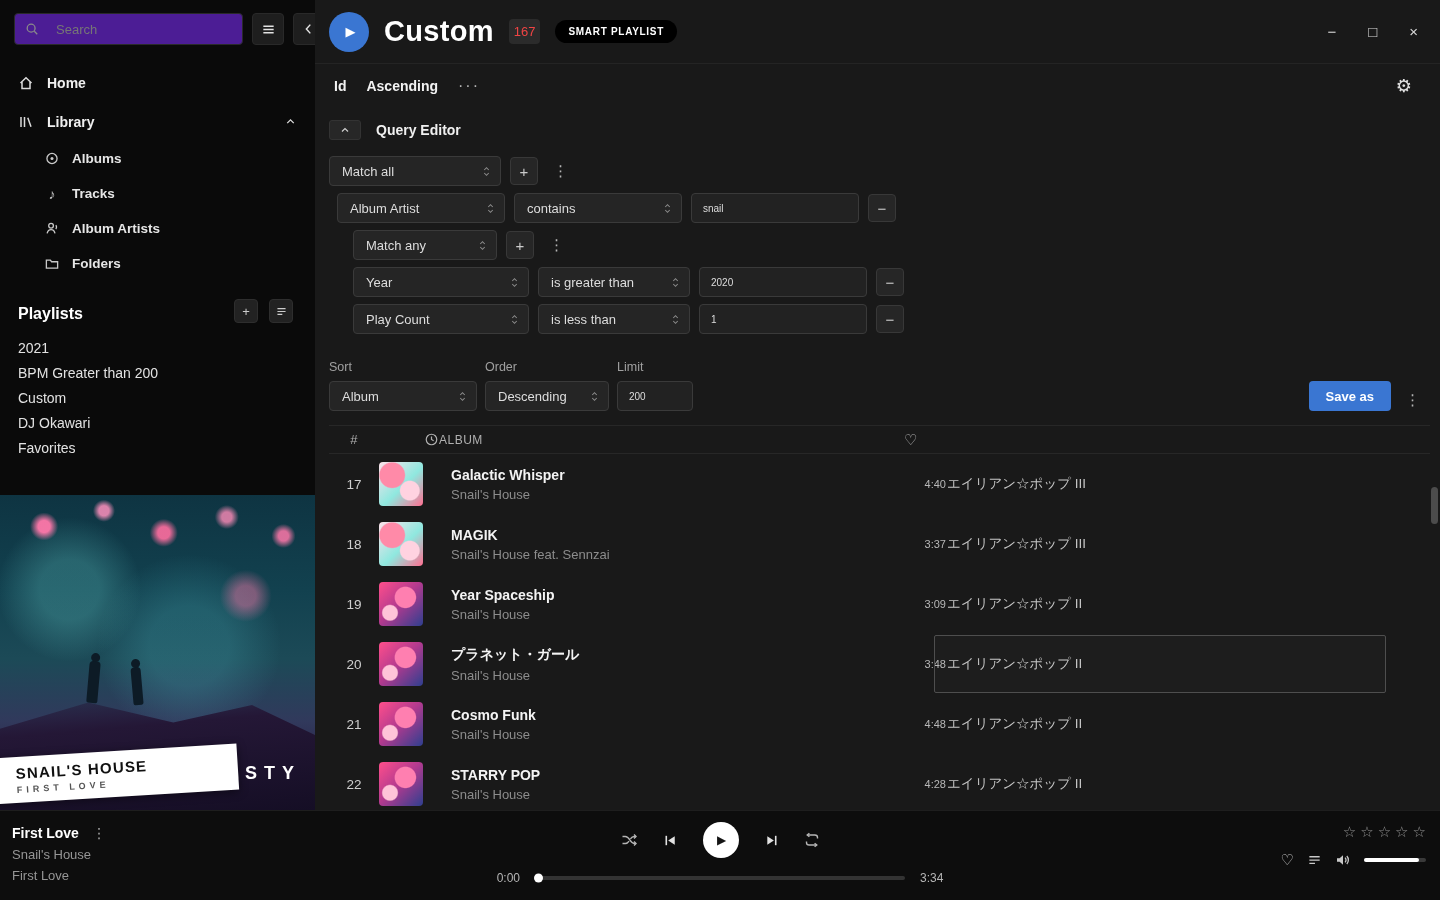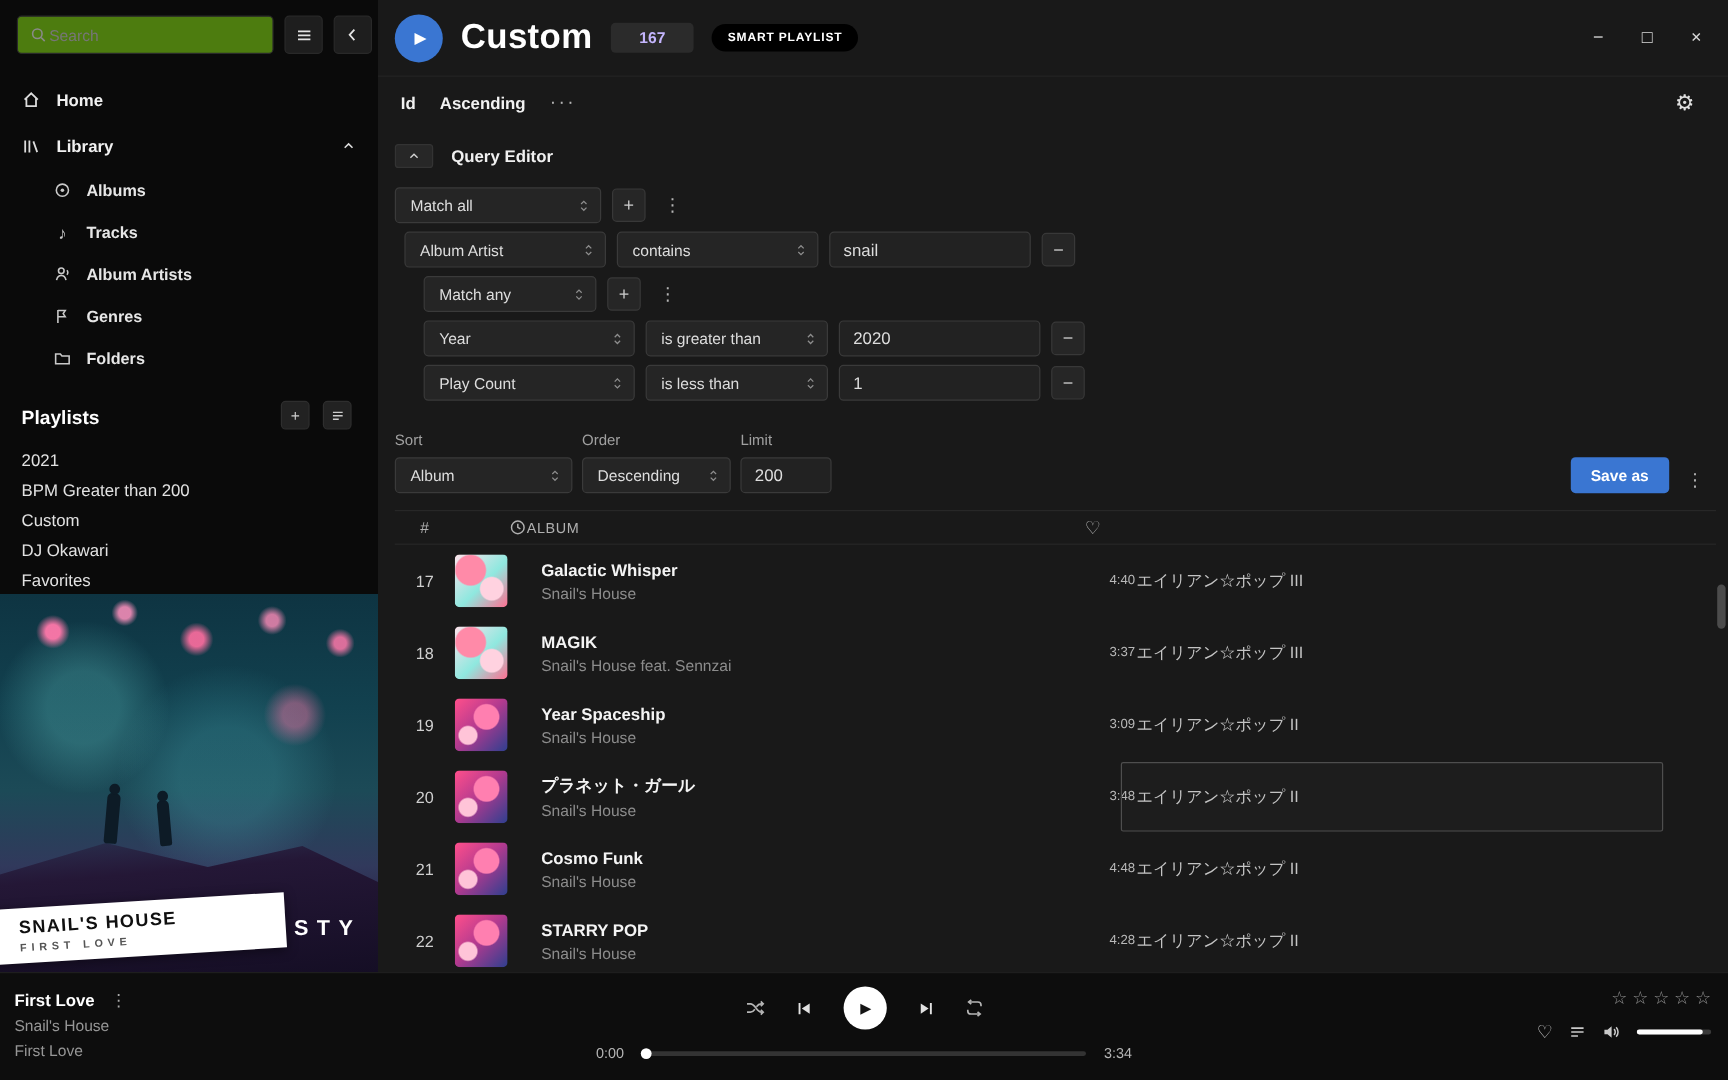--- a/index.html
+++ b/index.html
@@ -4,21 +4,21 @@
 <style>
   *{margin:0;padding:0;box-sizing:border-box;font-family:"Liberation Sans",sans-serif}
   :root{--accent:#3a76d2;--side-bg:#0a0a0a;--main-bg:#191919;--player-bg:#0d0d0d;--box:#252525;--box-border:#3a3a3a}
   html,body{width:1440px;height:900px;overflow:hidden;background:#000}
   .app{position:relative;width:1440px;height:900px;display:flex;flex-direction:column;color:#eaeaea}
   .top{display:flex;flex:1;min-height:0}
 
   
   .sidebar{width:315px;background:var(--side-bg);display:flex;flex-direction:column;flex:none}
   .side-top{display:flex;gap:9px;padding:13px 14px 10px;align-items:center}
-  .search-box{flex:1;display:flex;align-items:center;gap:2px;background:#4d7c0f;border:1px solid #2a2a2a;border-radius:4px;height:32px;padding:0 10px;color:#8a8a8a}
+  .search-box{flex:1;display:flex;align-items:center;gap:17px;background:#4c1d95;border:1px solid #2a2a2a;border-radius:4px;height:32px;padding:0 10px;color:#8a8a8a}
   .search-box input{flex:1;min-width:0;background:transparent;border:0;outline:none;color:#ddd;font-size:13px}
   .search-box input::placeholder{color:#767676}
   .icon-btn{width:32px;height:32px;flex:none;background:#1e1e1e;border:1px solid #292929;border-radius:4px;color:#e3e3e3;display:flex;align-items:center;justify-content:center;cursor:pointer}
   .nav{padding-top:8px}
   .nav-item{display:flex;align-items:center;gap:13px;height:39px;padding:0 18px;font-size:14px;font-weight:700;color:#f0f0f0;cursor:pointer}
   .nav-item svg{color:#dcdcdc;flex:none}
   .nav-chev{margin-left:auto;color:#bdbdbd}
   .sub-item{display:flex;align-items:center;gap:12px;height:35px;padding-left:44px;font-size:13.5px;font-weight:600;color:#e6e6e6;cursor:pointer}
   .sub-item svg,.sub-item .glyph{color:#c9c9c9;width:16px;text-align:center;flex:none}
   .glyph{font-size:14px;line-height:1}
@@ -49,40 +49,40 @@
   .art-banner{position:absolute;left:-10px;bottom:13px;width:248px;background:#fff;padding:8px 14px 8px 26px;transform:rotate(-3.5deg);box-shadow:0 2px 10px rgba(0,0,0,.45)}
   .banner-artist{color:#101010;font-weight:800;font-size:15px;letter-spacing:1.2px}
   .banner-title{color:#555;font-size:9px;letter-spacing:4px;margin-top:3px;font-weight:700}
   .art-label{position:absolute;right:14px;bottom:26px;color:#fff;font-size:18px;letter-spacing:7px;font-weight:600}
 
   
   .main{flex:1;min-width:0;background:var(--main-bg);display:flex;flex-direction:column}
   .main-header{height:64px;flex:none;display:flex;align-items:center;gap:15px;padding:0 22px 0 14px;border-bottom:1px solid #242424}
   .play-circle{width:40px;height:40px;flex:none;border-radius:50%;background:var(--accent);color:#fff;border:none;display:flex;align-items:center;justify-content:center;font-size:13px;padding-left:3px;cursor:pointer}
   .page-title{font-size:29px;font-weight:800;color:#fff;letter-spacing:.3px}
-  .count-badge{background:#2b2b2b;border-radius:4px;padding:5px 24px;font-size:13px;font-weight:700;color:#c4b5fd}
+  .count-badge{background:#2b2b2b;border-radius:4px;padding:5px 5px;font-size:13px;font-weight:400;color:#ef4444}
   .smart-badge{background:#000;border-radius:12px;padding:6px 13px;font-size:10px;font-weight:700;letter-spacing:.7px;color:#fff}
   .win-controls{margin-left:auto;display:flex;gap:32px;color:#d8d8d8;font-size:15px}
   .win-controls span{cursor:pointer}
 
   .subheader{height:44px;flex:none;display:flex;align-items:center;gap:20px;padding:0 28px 0 19px;font-size:14px}
   .sub-sort{font-weight:700;color:#f2f2f2;cursor:pointer}
   .sub-more{color:#b5b5b5;font-size:16px;cursor:pointer;letter-spacing:2px}
   .gear{margin-left:auto;color:#e0e0e0;font-size:18px;cursor:pointer}
 
   .query-editor{padding:4px 14px 0}
   .qe-head{display:flex;align-items:center;gap:15px;margin:8px 0 16px}
   .collapse-btn{width:32px;height:20px;background:#272727;border:1px solid #333;border-radius:3px;color:#cfcfcf;display:flex;align-items:center;justify-content:center;cursor:pointer}
   .qe-title{font-size:14px;font-weight:700;color:#f0f0f0}
   .qe-row{display:flex;align-items:center;gap:9px;margin-bottom:7px}
   .indent1{margin-left:8px}
   .indent2{margin-left:24px}
   .select{display:flex;align-items:center;justify-content:space-between;gap:8px;background:var(--box);border:1px solid var(--box-border);border-radius:4px;height:30px;padding:0 9px 0 12px;font-size:13px;color:#ddd;cursor:pointer;flex:none}
   .updown{color:#8d8d8d;flex:none}
-  .qinput{background:#222;border:1px solid var(--box-border);border-radius:4px;height:30px;padding:0 11px;color:#ddd;font-size:14px;outline:none;flex:none}
+  .qinput{background:#222;border:1px solid var(--box-border);border-radius:4px;height:30px;padding:0 11px;color:#ddd;font-size:10px;outline:none;flex:none}
   .sq{width:28px;height:28px;flex:none;background:#262626;border:1px solid #383838;border-radius:4px;color:#ccc;font-size:15px;display:flex;align-items:center;justify-content:center;cursor:pointer}
   .kebab-btn{background:none;border:none;color:#b5b5b5;font-size:15px;padding:2px 6px;cursor:pointer}
   .w172{width:172px}.w168{width:168px}.w176{width:176px}.w152{width:152px}.w144{width:144px}.w148{width:148px}.w124{width:124px}.w76{width:76px}
 
   .sort-section{display:flex;align-items:flex-end;gap:8px;margin-top:26px}
   .sort-col{display:flex;flex-direction:column;gap:7px}
   .sort-col label{font-size:12.5px;color:#a0a0a0}
   .save-btn{margin-left:auto;background:var(--accent);color:#fff;border:none;border-radius:4px;height:30px;padding:0 17px;font-size:13px;font-weight:700;cursor:pointer}
 
   
@@ -194,26 +194,20 @@
         </div>
         <div class="sub-item">
           <svg viewBox="0 0 16 16" width="15" height="15">
               <circle cx="7" cy="5" r="2.5" fill="none" stroke="currentColor" stroke-width="1.4"></circle>
               <path d="M2.8 13.3c.6-3 2.3-4.2 4.2-4.2s3.6 1.2 4.2 4.2M12 4.5c1.1 1.1 1.1 2.9 0 4" fill="none" stroke="currentColor" stroke-width="1.4"></path>
             </svg>
           <span>Album Artists</span>
         </div>
         <div class="sub-item">
           <svg viewBox="0 0 16 16" width="15" height="15">
-              <path d="M4 2.5V14M4 3h6.5L8.7 5.7l1.8 2.8H4" fill="none" stroke="currentColor" stroke-width="1.4"></path>
-            </svg>
-          <span>Genres</span>
-        </div>
-        <div class="sub-item">
-          <svg viewBox="0 0 16 16" width="15" height="15">
               <path d="M2 4.3h4.2l1.4 1.8H14V13H2z" fill="none" stroke="currentColor" stroke-width="1.4"></path>
             </svg>
           <span>Folders</span>
         </div>
       </nav>
 
       <div class="playlists">
         <div class="pl-header">
           <span class="pl-title">Playlists</span>
           <div class="pl-btns">

